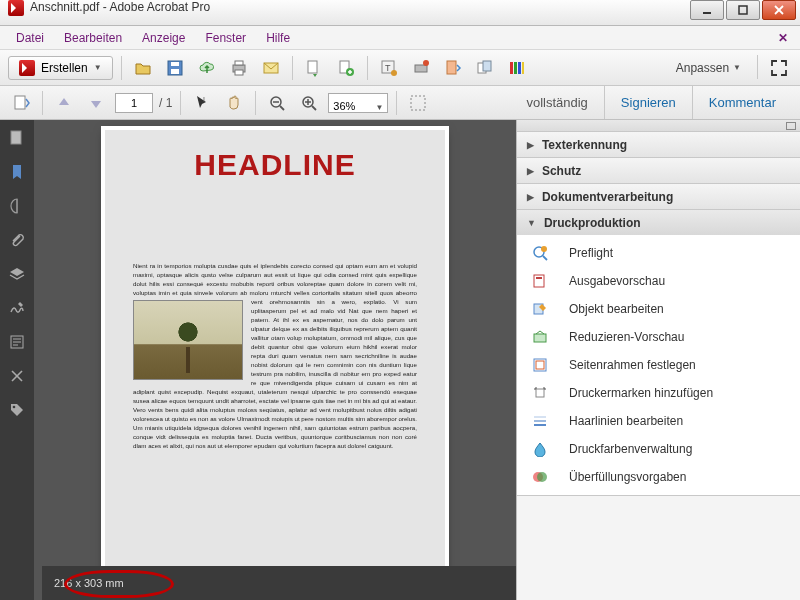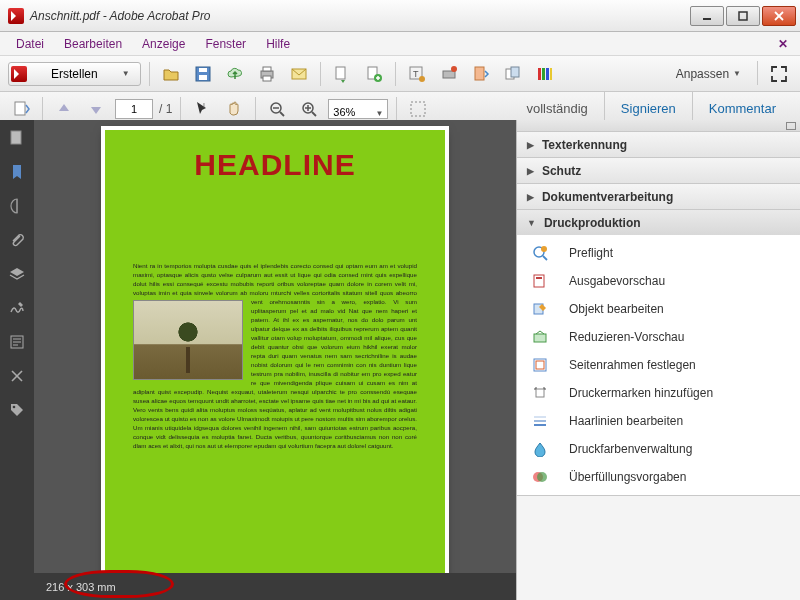--- a/index.html
+++ b/index.html
@@ -1,35 +1,35 @@
 <!DOCTYPE html>
 <html><head>
 <meta charset="utf-8">
 <style>
   * { box-sizing: border-box; margin: 0; padding: 0; font-family: "Segoe UI", Tahoma, sans-serif; }
   body { width: 800px; height: 600px; overflow: hidden; background: #fff; position: relative; }
 
   
-  .titlebar { height: 32px; background: linear-gradient(#fdfdfd,#e8e8e8); border-bottom: 1px solid #b8b8b8; display: flex; align-items: center; padding: 0 4px 0 8px; font-style: italic; }
+  .titlebar { height: 26px; background: linear-gradient(#fdfdfd,#e8e8e8); border-bottom: 1px solid #b8b8b8; display: flex; align-items: flex-start; padding: 0 4px 0 8px; }
   .titlebar .app-icon { width: 16px; height: 16px; background: linear-gradient(#e03030,#a00000); border-radius: 2px; margin-right: 6px; position: relative; }
   .titlebar .app-icon::after { content: ""; position: absolute; left:3px; top:3px; border-left:5px solid #fff; border-top:5px solid transparent; border-bottom:5px solid transparent; }
   .titlebar .title { font-size: 12px; color: #333; flex: 1; }
   .winbtns { display:flex; }
   .winbtn { width: 34px; height: 20px; margin-left: 2px; border:1px solid #8a8a8a; background: linear-gradient(#f4f4f4,#d4d4d4); border-radius:2px; display:flex; align-items:center; justify-content:center; cursor:pointer; }
   .winbtn.close { background: linear-gradient(#f09080,#d24a20); border-color:#a03010; color:#fff; }
   .winbtn svg { width:10px; height:10px; display:block; }
 
   
   .menubar { height: 24px; background:#f4f4f4; border-bottom:1px solid #d8d8d8; display:flex; align-items:center; padding:0 6px; font-size:12px; color:#701a75; }
   .menubar span { padding: 3px 10px; cursor:pointer; }
   .menubar .close-x { margin-left:auto; font-weight:bold; padding:3px 6px; }
 
   
   .toolbar { height: 36px; background: linear-gradient(#fafafa,#e8e8e8); border-bottom:1px solid #c8c8c8; display:flex; align-items:center; padding:0 8px; gap:6px; }
-  .btn-create { display:flex; align-items:center; gap:24px; padding:3px 10px 3px 2px; border:1px solid #b8b8b8; background:linear-gradient(#fff,#e6e6e6); border-radius:3px; font-size:12px; cursor:pointer; }
+  .btn-create { display:flex; align-items:center; gap:6px; padding:3px 10px 3px 10px; border:1px solid #b8b8b8; background:linear-gradient(#fff,#e6e6e6); border-radius:3px; font-size:12px; cursor:pointer; }
   .btn-create .ic { width:16px;height:16px;background:linear-gradient(#e03030,#a00000);border-radius:2px;position:relative; }
   .btn-create .ic::after { content:"";position:absolute;left:3px;top:3px;border-left:5px solid #fff;border-top:5px solid transparent;border-bottom:5px solid transparent; }
   .btn-create .caret { font-size:8px; color:#555; }
   .sep { width:1px; height:24px; background:#c8c8c8; margin:0 2px; }
   .tbtn { width:26px; height:26px; display:flex; align-items:center; justify-content:center; border-radius:3px; cursor:pointer; }
   .tbtn svg { width:18px; height:18px; }
   .right-push { margin-left:auto; display:flex; gap:6px; }
   .anpassen { font-size:12px; color:#444; padding:3px 8px; cursor:pointer; display:flex; align-items:center; gap:4px; }
 
   
@@ -44,28 +44,28 @@
   
   .main { position:absolute; top:120px; bottom:0; left:0; right:0; display:flex; }
 
   
   .leftstrip { width:34px; background:#3a3a3a; display:flex; flex-direction:column; align-items:center; padding-top:8px; gap:14px; }
   .leftstrip .ls { width:20px; height:20px; cursor:pointer; display:flex; align-items:center; justify-content:center; }
   .leftstrip svg { width:18px; height:18px; }
 
   
   .docview { flex:1; background:#555; position:relative; overflow:hidden; }
-  .page { position:absolute; left:50%; transform:translateX(-50%); top:10px; width:340px; height:460px; background:#84cc16; box-shadow:0 0 0 4px #fff, 0 2px 10px rgba(0,0,0,.5); padding:18px 28px; }
+  .page { position:absolute; left:50%; transform:translateX(-50%); top:10px; width:340px; height:460px; background:#e5e5e5; box-shadow:0 0 0 4px #fff, 0 2px 10px rgba(0,0,0,.5); padding:18px 28px; }
   .page h1 { text-align:center; color:#b01818; font-family: Impact, "Arial Black", sans-serif; font-size:30px; letter-spacing:1px; margin-bottom:80px; }
   .page .body { font-size:6.2px; line-height:1.45; color:#222; text-align:justify; }
   .page .img { float:left; width:110px; height:80px; margin:2px 8px 2px 0; background:linear-gradient(#d8d4b8 0%, #c8c4a0 55%, #7a6a40 56%, #6a5a30 100%); position:relative; border:1px solid #888; }
   .page .img::after { content:""; position:absolute; left:50%; top:44%; transform:translate(-50%,-50%); width:30px; height:30px; background: radial-gradient(circle at 50% 40%, #3a4a20 0 40%, transparent 42%); border-radius:50% 50% 40% 40%; }
   .page .img::before { content:""; position:absolute; left:50%; bottom:6px; width:4px; height:26px; background:#4a3a20; transform:translateX(-50%); }
 
-  .statusbar { position:absolute; left:0; bottom:0; right:0; height:27px; background:#3a3a3a; color:#ddd; font-size:11px; display:flex; align-items:center; padding:10px 12px; }
+  .statusbar { position:absolute; left:8px; bottom:0; right:0; height:27px; background:#3a3a3a; color:#ddd; font-size:11px; display:flex; align-items:center; padding:17px 12px; }
   .status-ring { position:absolute; left:30px; bottom:2px; width:110px; height:28px; border:3px solid #c00000; border-radius:50%/60%; pointer-events:none; }
 
   
   .rightpanel { width:284px; background:#f4f4f4; border-left:1px solid #bcbcbc; display:flex; flex-direction:column; font-size:12px; }
   .rp-top { height:12px; background:linear-gradient(#e8e8e8,#dcdcdc); border-bottom:1px solid #c8c8c8; display:flex; justify-content:flex-end; align-items:center; padding:0 4px; }
   .rp-top .sq { width:10px; height:8px; border:1px solid #888; cursor:pointer; }
   .accordion { border-bottom:1px solid #c8c8c8; }
   .acc-head { height:25px; background:linear-gradient(#f5f5f5,#e4e4e4); display:flex; align-items:center; padding:0 10px; gap:8px; cursor:pointer; color:#333; font-weight:600; }
   .acc-head.open { background:linear-gradient(#eaeaea,#d8d8d8); }
   .acc-head .tri { font-size:9px; color:#555; }

